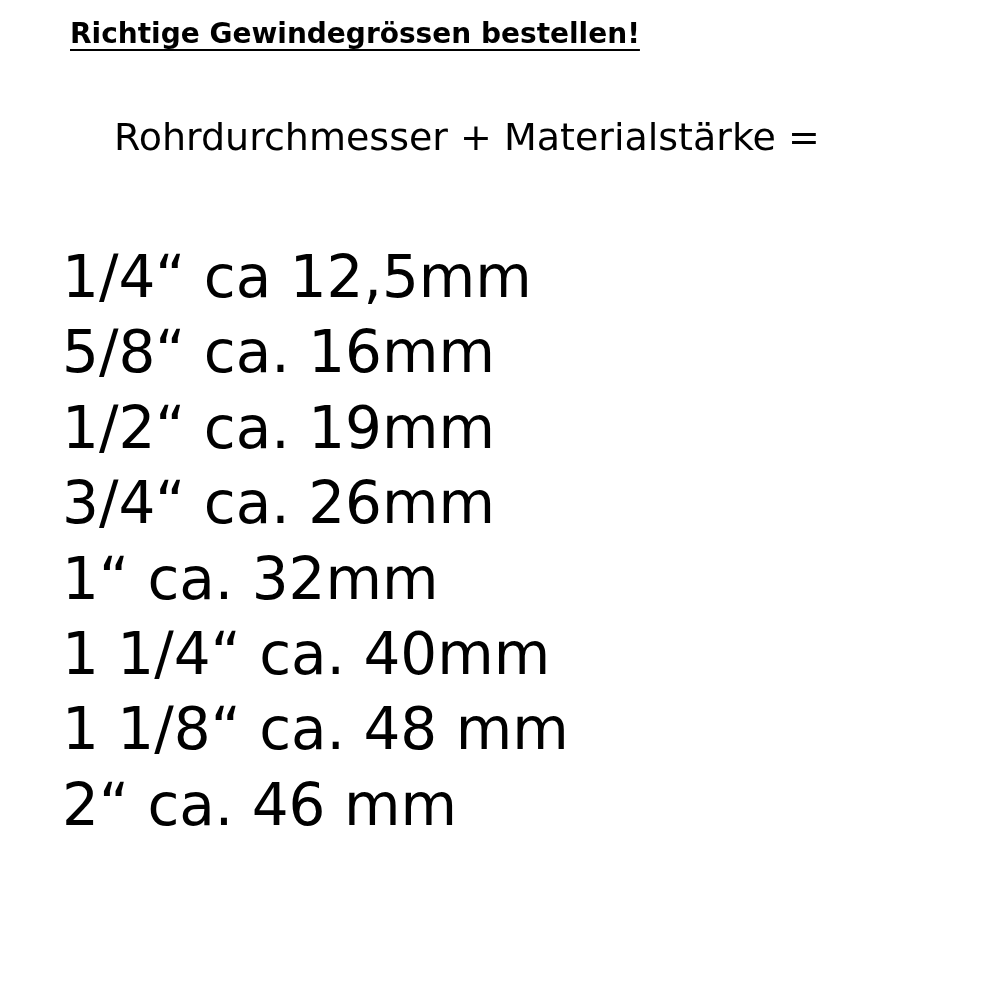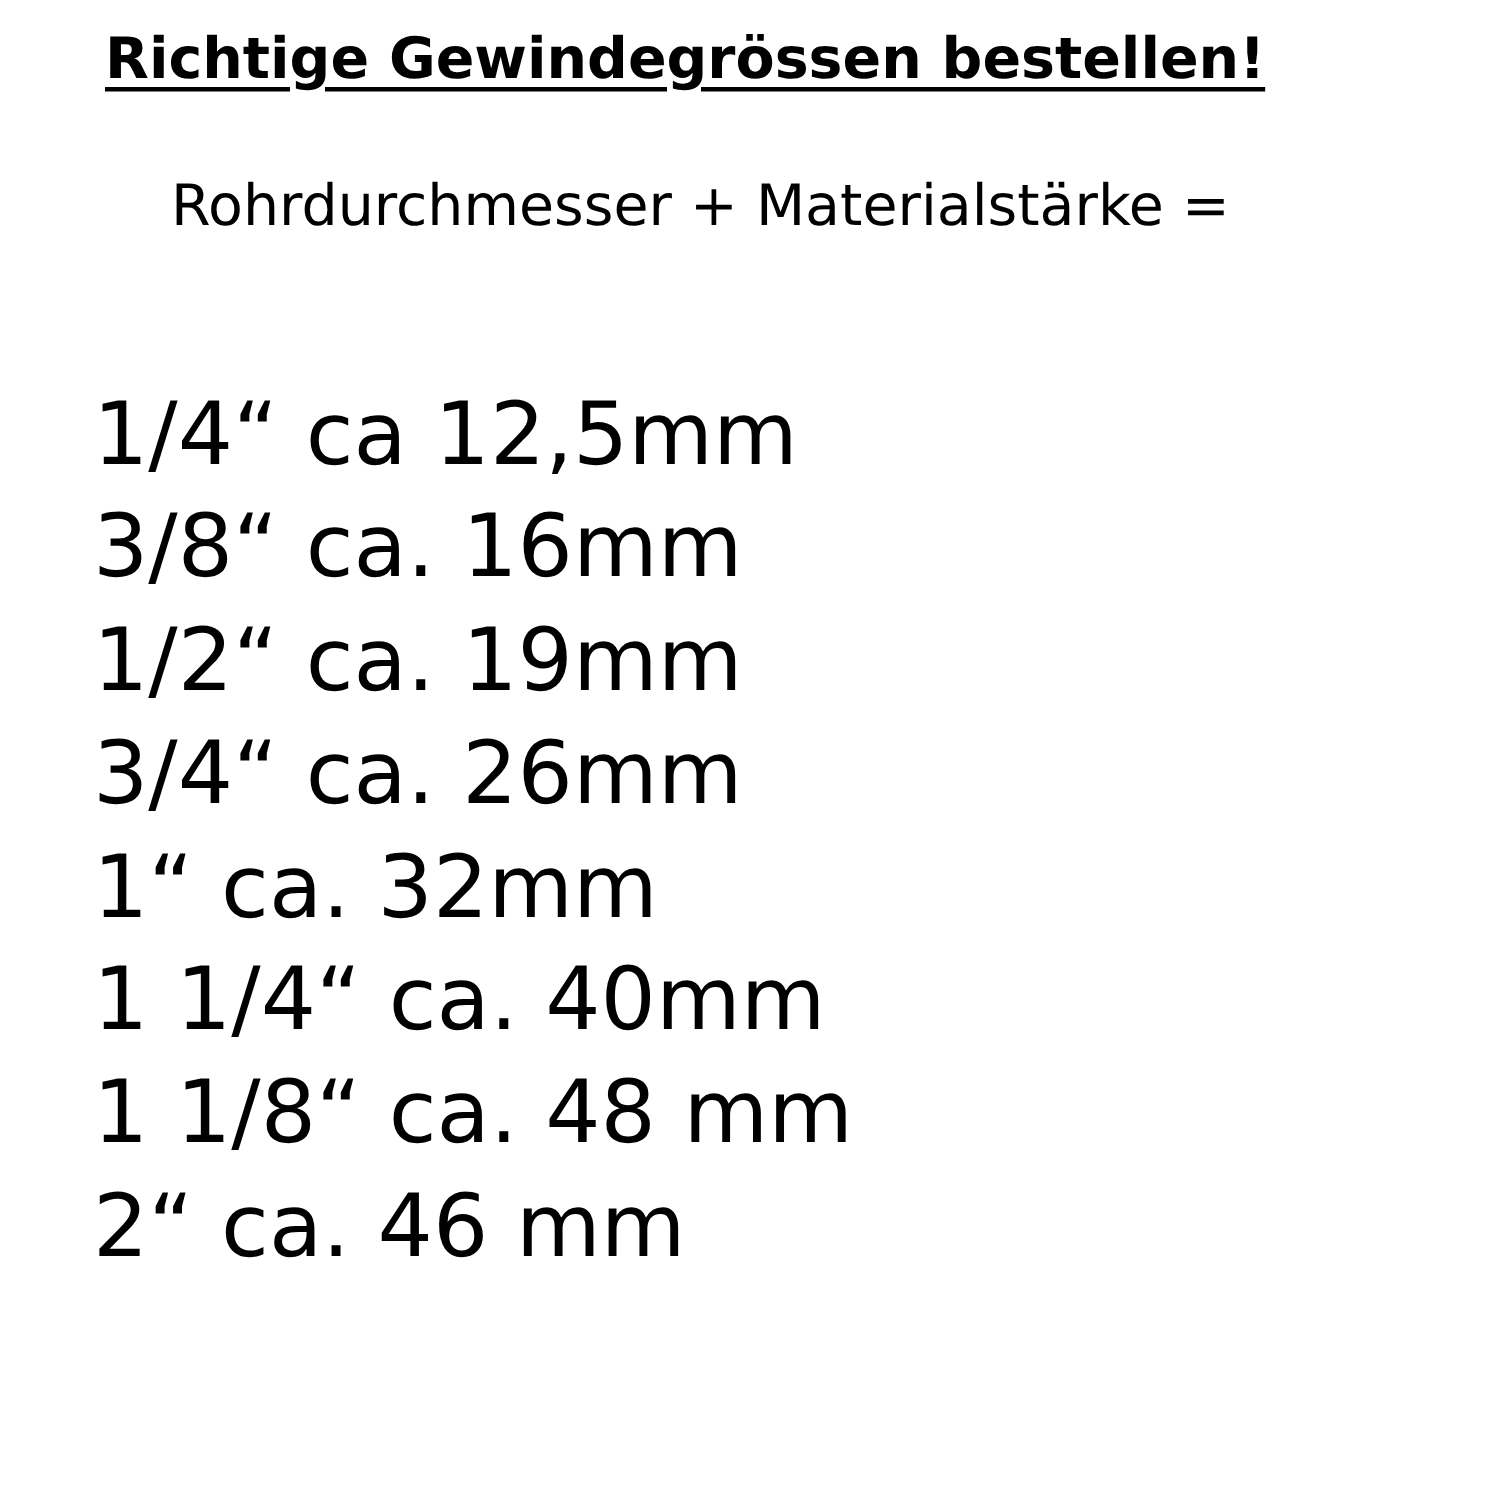--- a/index.html
+++ b/index.html
@@ -18,21 +18,21 @@
     position: relative;
     width: 1000px;
     height: 1000px;
     box-sizing: border-box;
     padding: 0;
   }
   .heading {
     position: absolute;
     left: 70px;
     top: 18px;
-    font-size: 38px;
+    font-size: 28px;
     line-height: 1.15;
     font-weight: 700;
     text-decoration: underline;
     text-underline-offset: 6px;
     white-space: nowrap;
   }
   .formula {
     position: absolute;
     left: 66px;
     top: 110px;
@@ -46,41 +46,40 @@
     display: block;
     white-space: nowrap;
   }
   .sizes {
     position: absolute;
     left: 62px;
     top: 240px;
     font-size: 58px;
     line-height: 1.30;
     font-weight: 400;
-    margin-top: 12px;
   }
   .sizes .size-row {
     display: block;
     white-space: nowrap;
   }
 </style>
 </head>
 <body>
 
 <div class="page">
 
   <div class="heading">Richtige Gewindegrössen bestellen!</div>
 
   <div class="formula">
     <span class="line">Rohrdurchmesser + Materialstärke =</span>
   </div>
 
   <div class="sizes">
     <span class="size-row">1/4“ ca 12,5mm</span>
-    <span class="size-row">3/8“ ca. 16mm</span>
+    <span class="size-row">5/8“ ca. 16mm</span>
     <span class="size-row">1/2“ ca. 19mm</span>
     <span class="size-row">3/4“ ca. 26mm</span>
     <span class="size-row">1“ ca. 32mm</span>
     <span class="size-row">1 1/4“ ca. 40mm</span>
     <span class="size-row">1 1/8“ ca. 48 mm</span>
     <span class="size-row">2“ ca. 46 mm</span>
   </div>
 
 </div>
 

